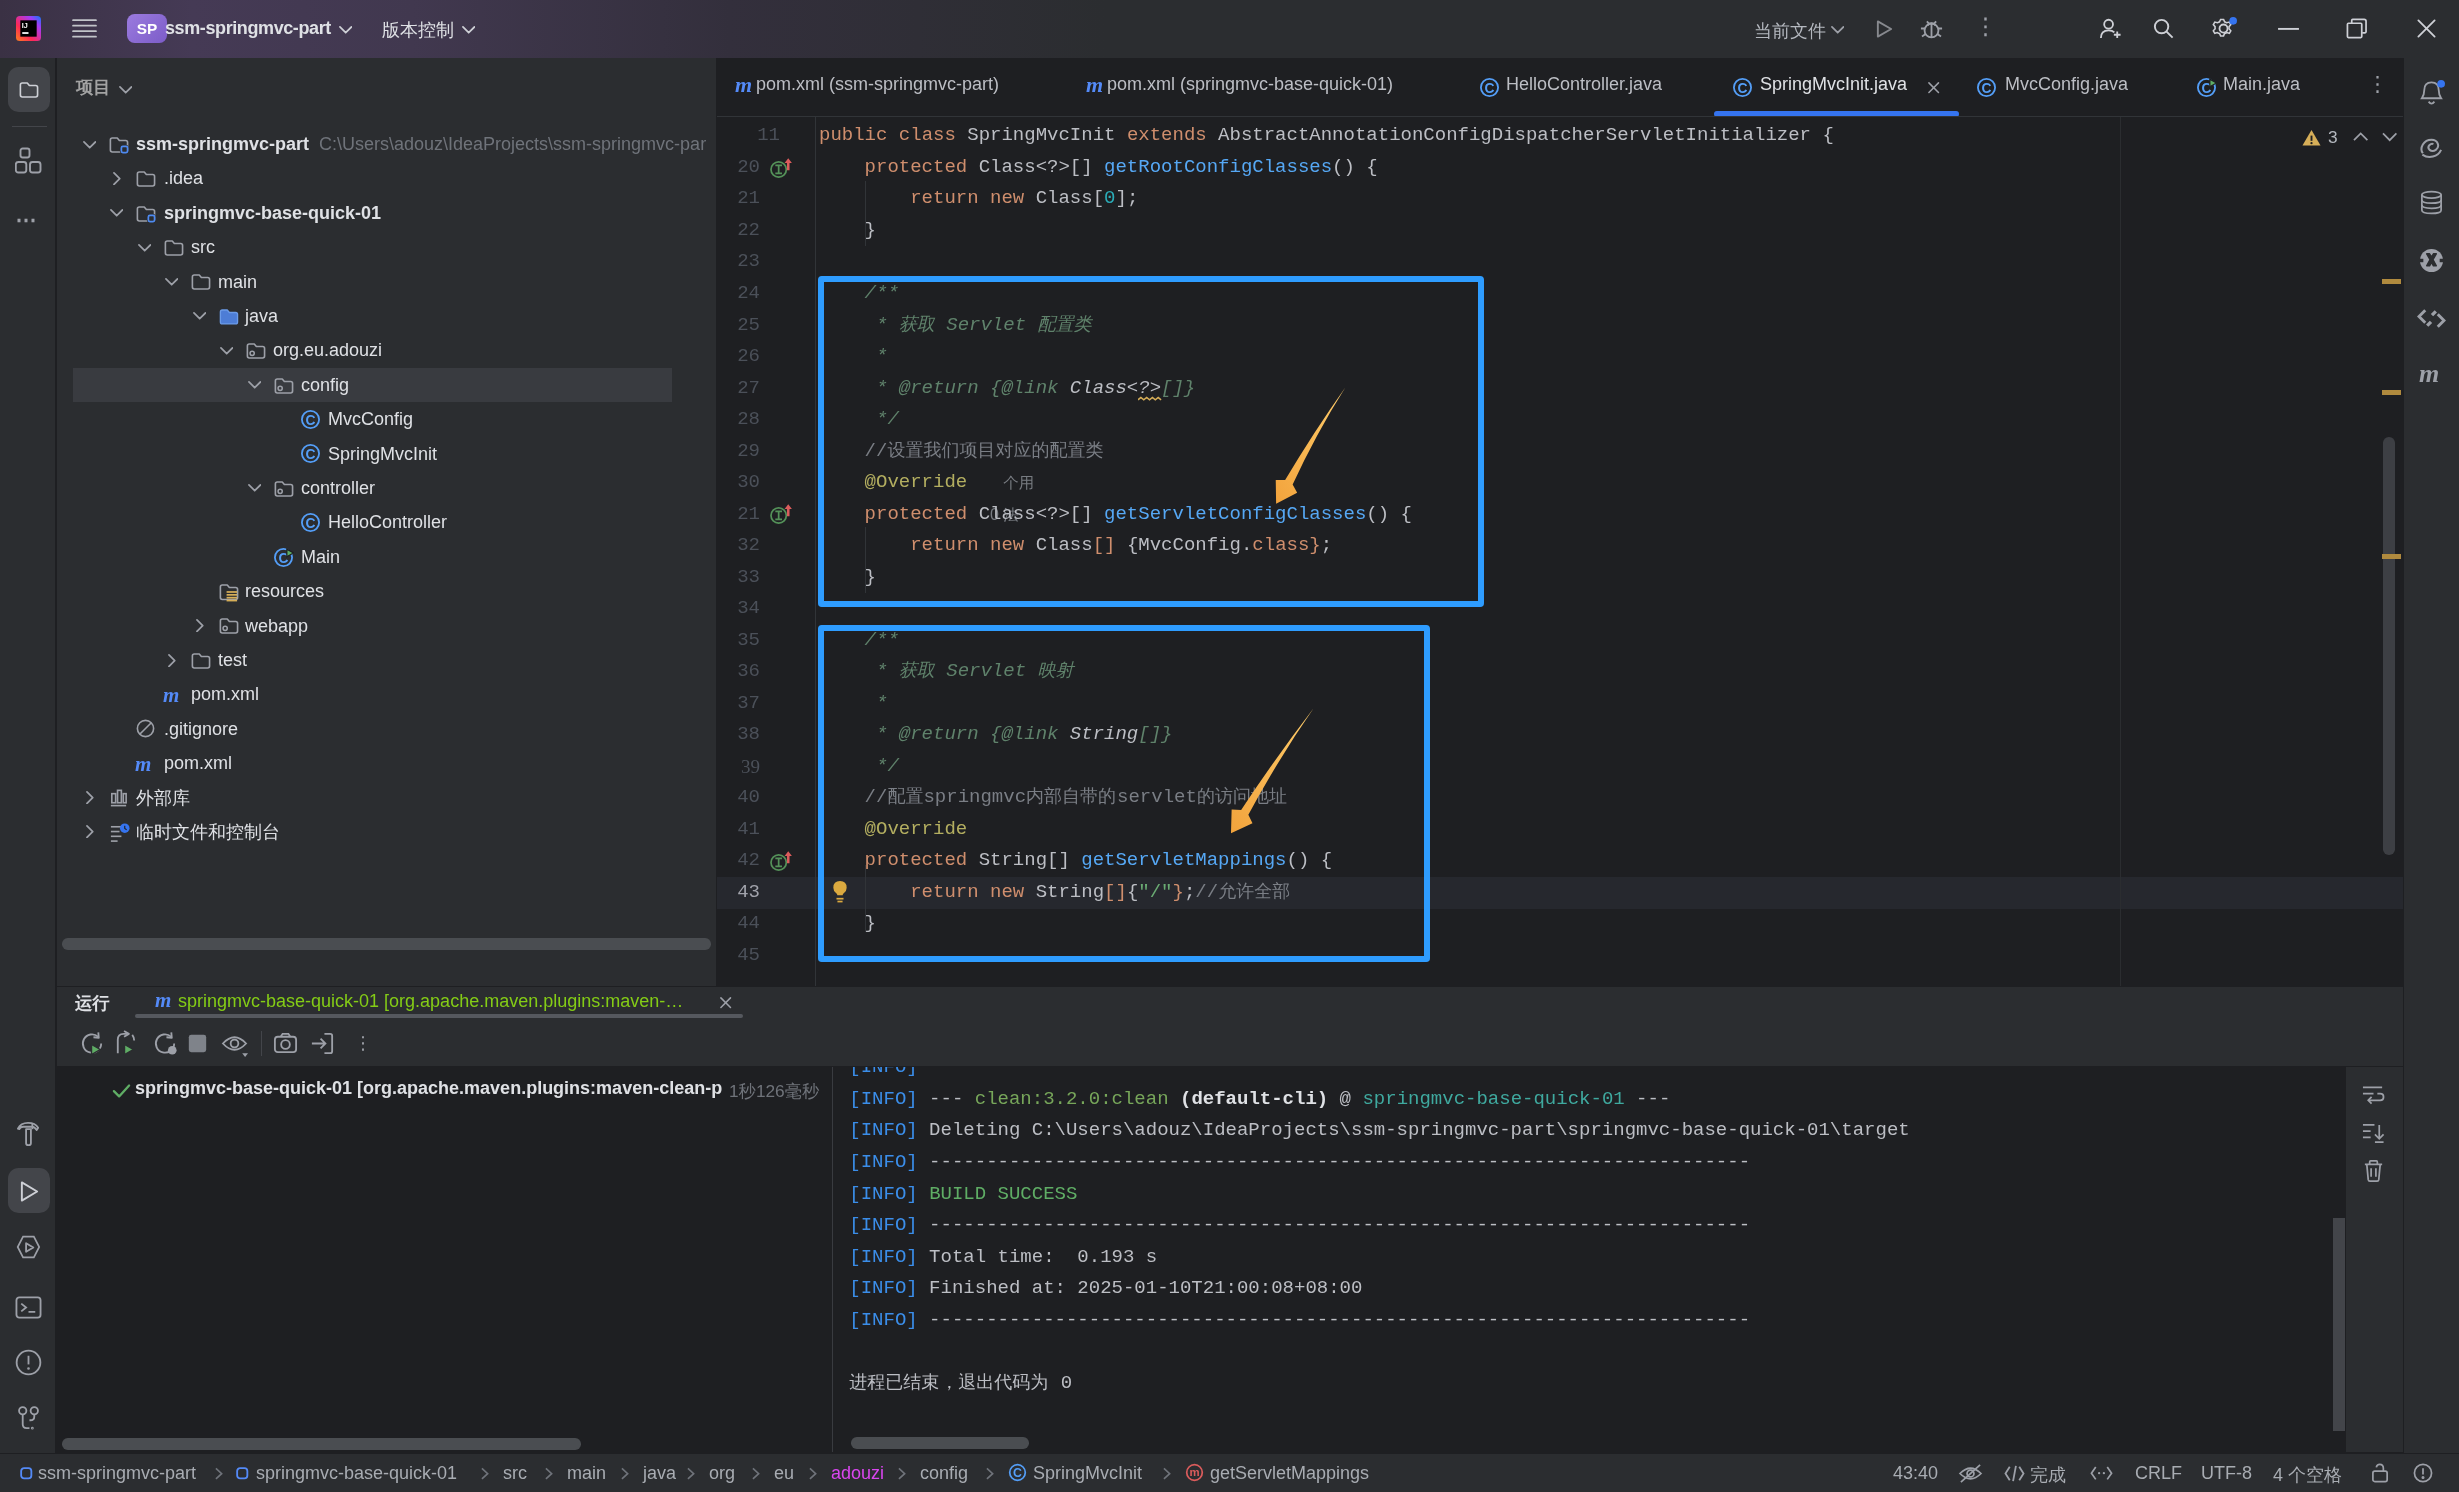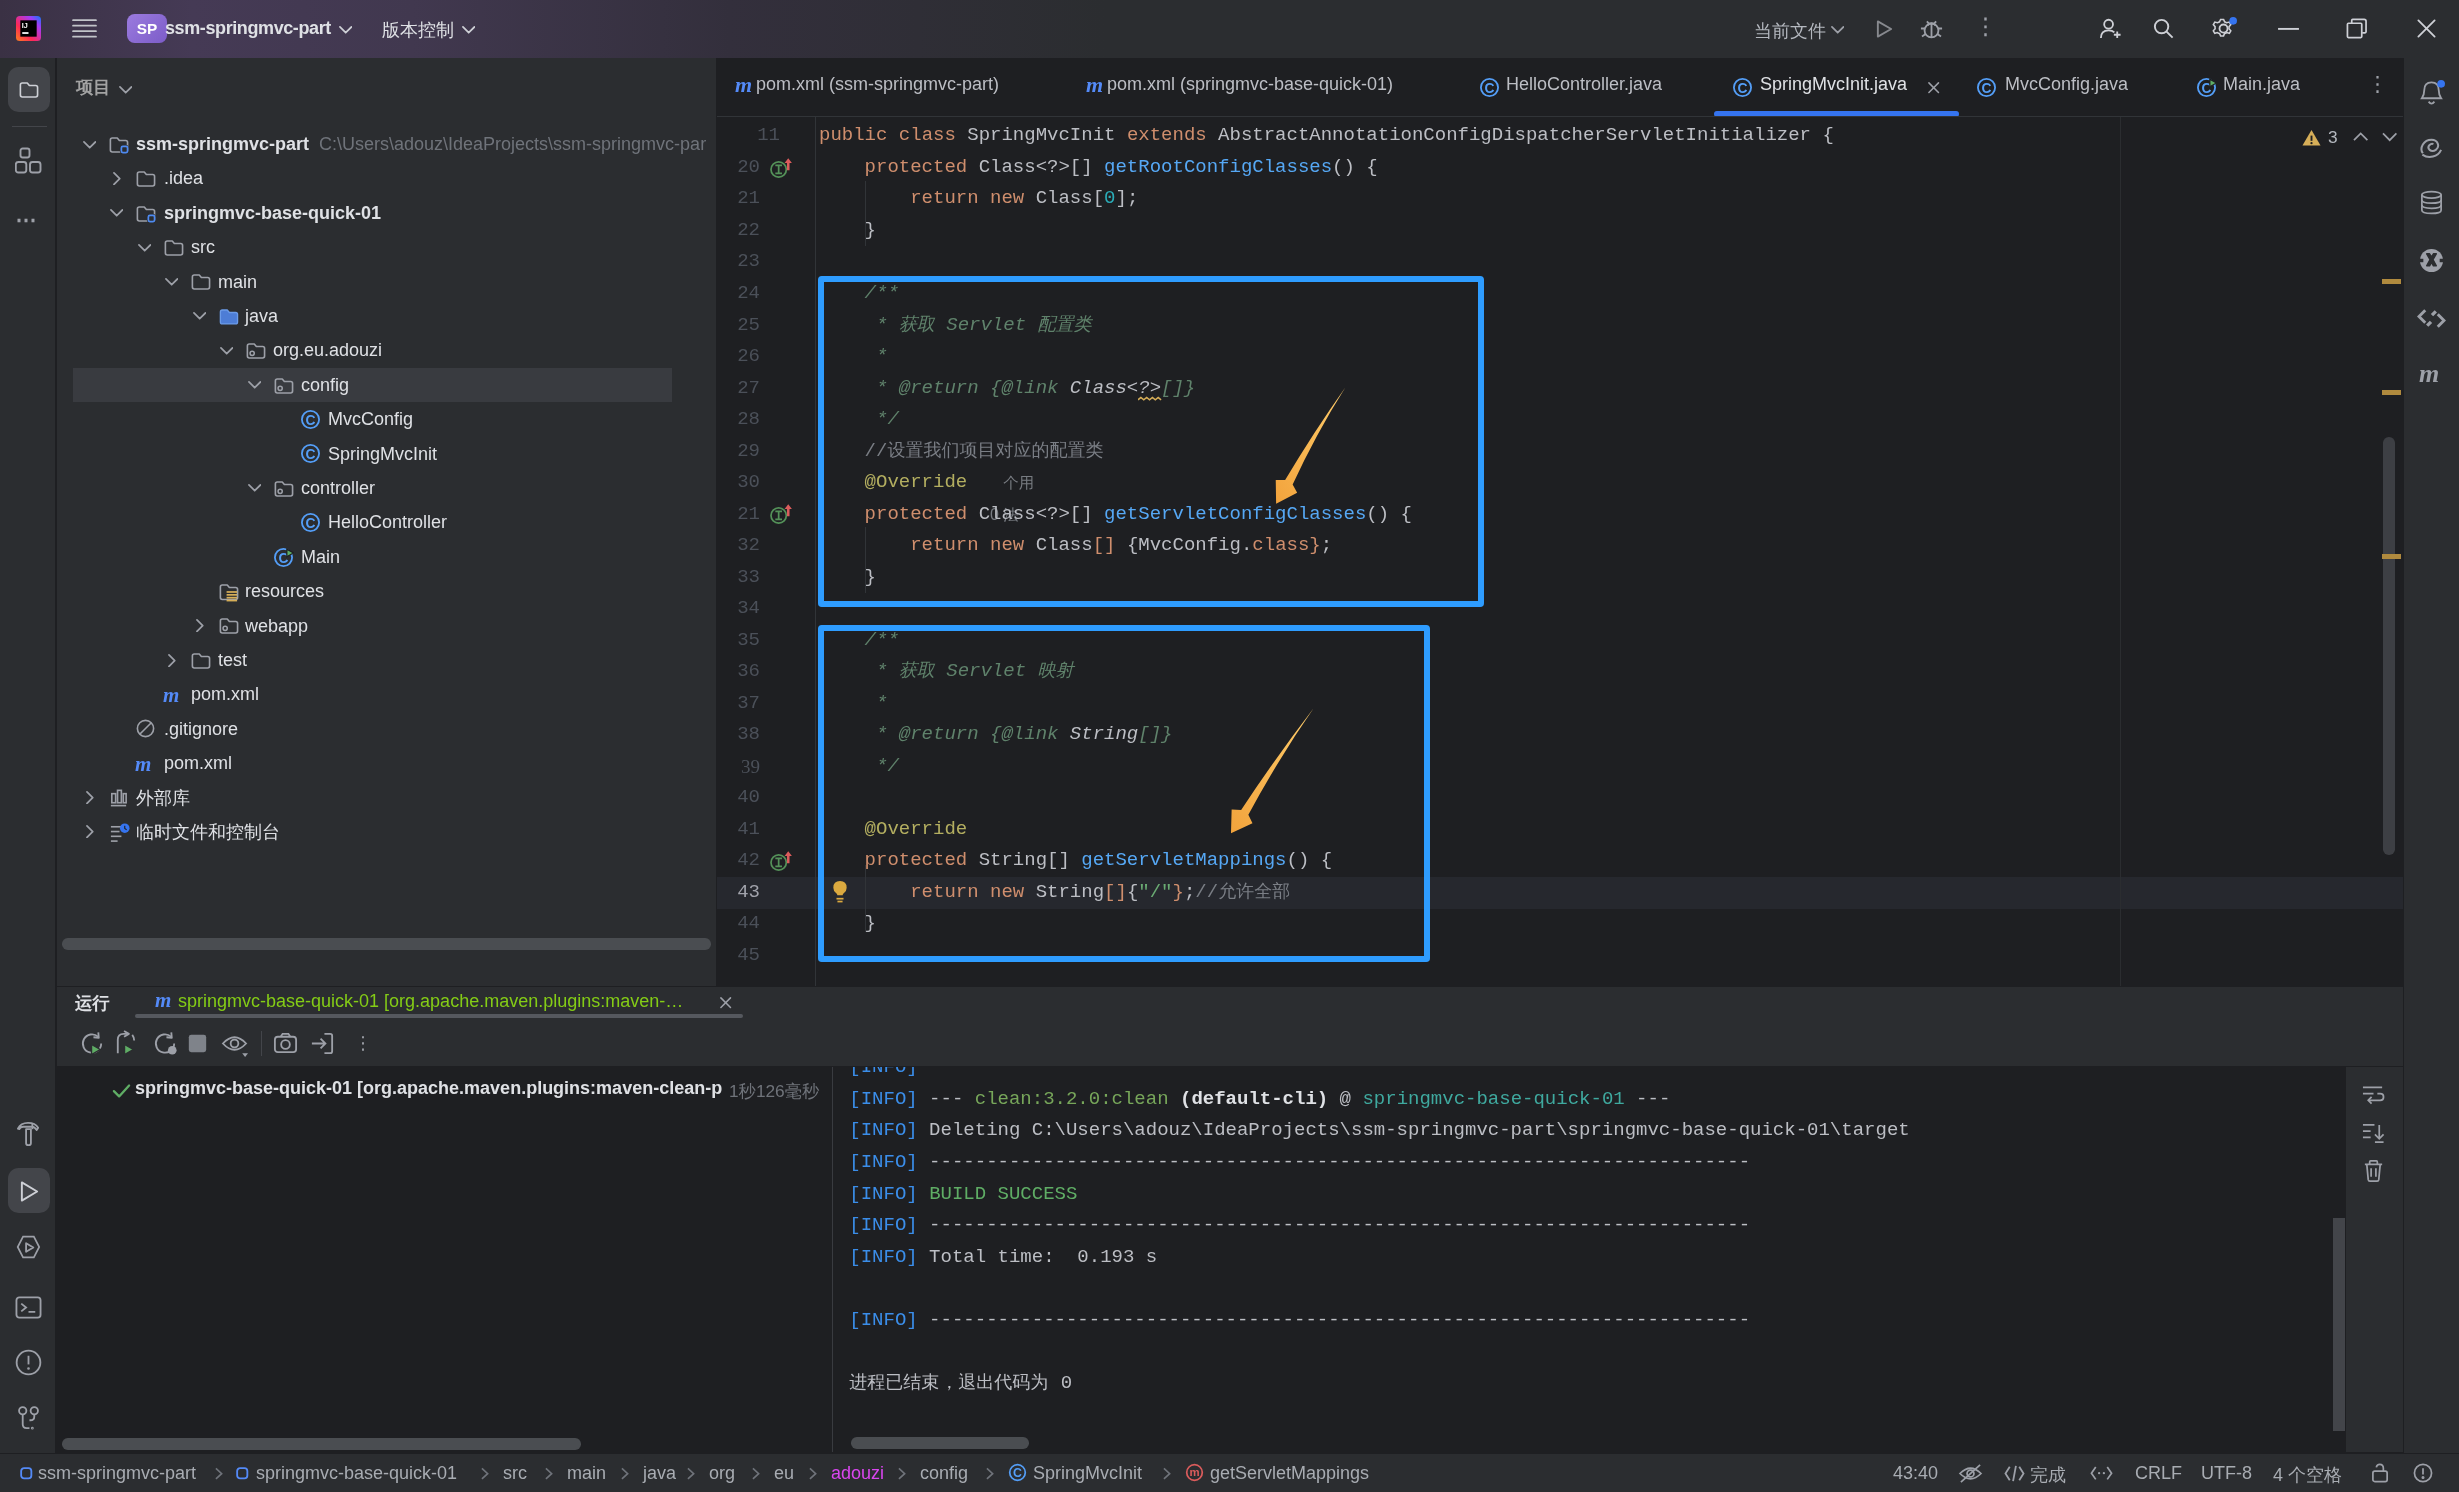--- a/index.html
+++ b/index.html
@@ -397,20 +397,21 @@
     <div class="cl" style="top:409px">    <span class="ann">@Override</span></div>
     <div class="abs inlay" style="left:273px;top:409px;height:32px;line-height:32px">0 <span class="cjk" style="width:46px;font-size:15.4px">个用法</span></div>
     <div class="cl" style="top:441px">    <span class="kw">protected</span> Class&lt;?&gt;[] <span class="mtd">getServletConfigClasses</span>() {</div>
     <div class="cl" style="top:472px">        <span class="kw">return</span> <span class="kw">new</span> Class<span class="kw">[]</span> {MvcConfig.<span class="kw">class</span><span class="kw">}</span>;</div>
     <div class="cl" style="top:504px">    }</div>
     <div class="cl" style="top:567px">    <span class="doc">/**</span></div>
     <div class="cl" style="top:598px"><span class="doc">     * <span class="cjk" style="width:36px">获取</span> Servlet <span class="cjk" style="width:36px">映射</span></span></div>
     <div class="cl" style="top:630px"><span class="doc">     *</span></div>
     <div class="cl" style="top:661px"><span class="doc">     * @return {@link </span><span class="docb">String</span><span class="doc">[]}</span></div>
     <div class="cl" style="top:693px"><span class="doc">     */</span></div>
+    <div class="cl" style="top:724px">    <span class="cmt">//<span class="cjk" style="width:36px">配置</span>springmvc<span class="cjk" style="width:91px">内部自带的</span>servlet<span class="cjk" style="width:91px">的访问地址</span></span></div>
     <div class="cl" style="top:756px">    <span class="ann">@Override</span></div>
     <div class="cl" style="top:787px">    <span class="kw">protected</span> String[] <span class="mtd">getServletMappings</span>() {</div>
     <div class="cl" style="top:819px">        <span class="kw">return</span> <span class="kw">new</span> String<span class="kw">[]</span>{<span class="str">"/"</span><span class="kw">}</span>;<span class="cmt">//<span class="cjk" style="width:73px">允许全部</span></span></div>
     <div class="cl" style="top:850px">    }</div>
     <div class="abs" style="left:148px;top:123px;width:1px;height:65px;background:#313438"></div>
     <div class="abs" style="left:148px;top:469px;width:1px;height:66px;background:#313438"></div>
     <div class="abs" style="left:148px;top:807px;width:1px;height:67px;background:#313438"></div>
     <svg class="abs" style="left:421px;top:338px" width="25" height="5.8" viewBox="0 0 26 6">
       <path d="M0 4 l3-2.5 3 2.5 3-2.5 3 2.5 3-2.5 3 2.5 3-2.5 3 2.5" fill="none" stroke="#D6AE58" stroke-width="1.6"></path>
     </svg>
@@ -535,20 +536,21 @@
   </div>
 <div class="abs" style="left:832px;top:1067px;width:1px;height:385px;background:#393B40"></div>
 <div class="abs" style="left:833px;top:1067px;width:1513px;height:385px;background:#1E1F22;overflow:hidden">
     <div class="crow" style="left:16.3px;top:-16px"><span class="cinfo">[INFO]</span> </div>
     <div class="crow" style="left:16.3px;top:15.8px"><span class="cinfo">[INFO]</span> --- <span style="color:#77A65A">clean:3.2.0:clean</span> <span style="color:#DFE1E5;font-weight:bold">(default-cli)</span> @ <span style="color:#3FA99F">springmvc-base-quick-01</span> ---</div>
     <div class="crow" style="left:16.3px;top:47px"><span class="cinfo">[INFO]</span> Deleting C:\Users\adouz\IdeaProjects\ssm-springmvc-part\springmvc-base-quick-01\target</div>
     <div class="crow" style="left:16.3px;top:79px"><span class="cinfo">[INFO]</span> ------------------------------------------------------------------------</div>
     <div class="crow" style="left:16.3px;top:111px"><span class="cinfo">[INFO]</span> <span style="color:#5FAD65">BUILD SUCCESS</span></div>
     <div class="crow" style="left:16.3px;top:142px"><span class="cinfo">[INFO]</span> ------------------------------------------------------------------------</div>
     <div class="crow" style="left:16.3px;top:174px"><span class="cinfo">[INFO]</span> Total time:  0.193 s</div>
+    <div class="crow" style="left:16.3px;top:205px"><span class="cinfo">[INFO]</span> Finished at: 2025-01-10T21:00:08+08:00</div>
     <div class="crow" style="left:16.3px;top:237px"><span class="cinfo">[INFO]</span> ------------------------------------------------------------------------</div>
     <div class="crow" style="left:16.3px;top:300px"><span class="cjk" style="width:91px">进程已结束</span><span class="cjk" style="width:18px">，</span><span class="cjk" style="width:91px">退出代码为</span> 0</div>
     <div class="abs" style="left:18px;top:370px;width:178px;height:11.5px;border-radius:5.8px;background:#4A4D51"></div>
     <div class="abs" style="left:1500px;top:151px;width:11.5px;height:213px;background:#43454A"></div>
   </div>
 <div class="abs" style="left:2346px;top:1067px;width:57px;height:385px;background:#2B2D30"></div>
 <svg class="abs" style="left:2361px;top:1084px" width="25" height="23" viewBox="0 0 26 24">
     <g fill="none" stroke="#9DA0A8" stroke-width="1.8">
       <path d="M2 3.5 h20 M2 10 h11"></path>
       <path d="M17 10 h3 q3.5 0 3.5 3.5 q0 3.5 -3.5 3.5 h-12"></path>

